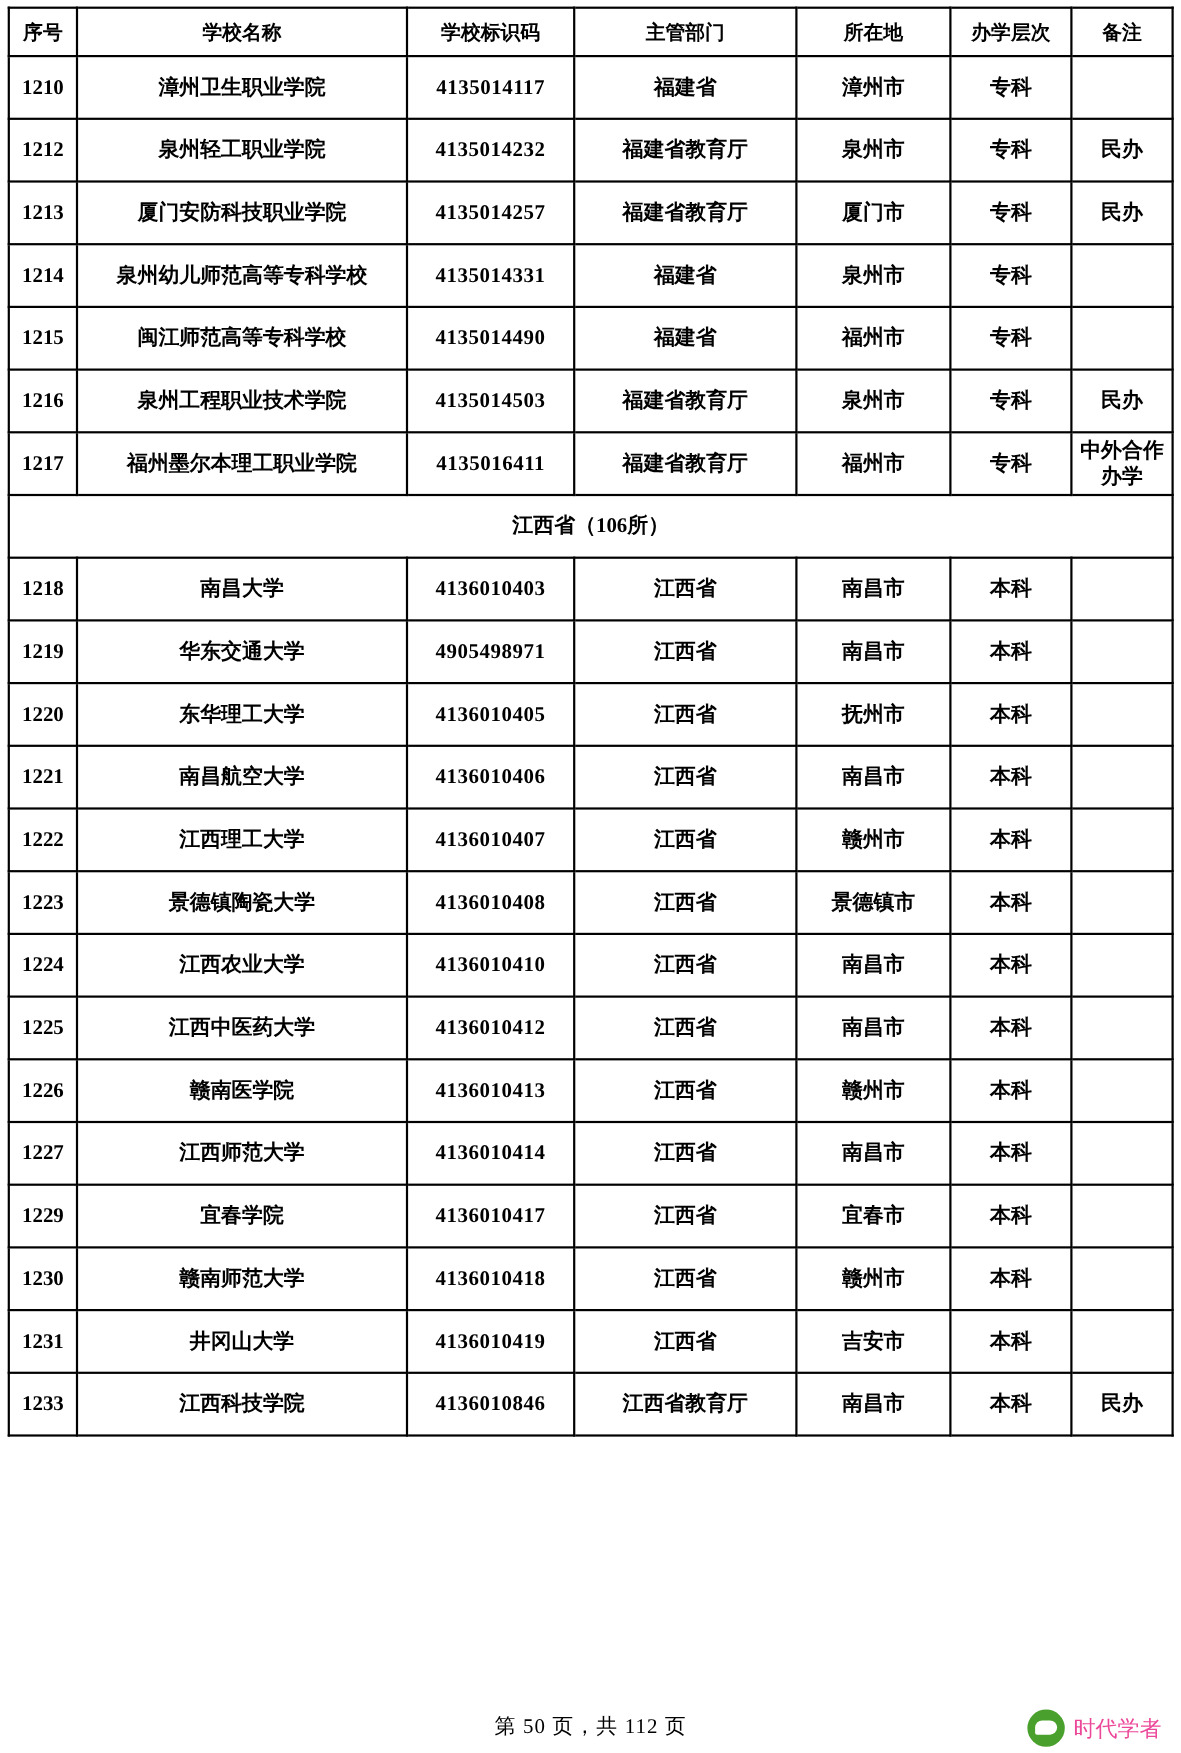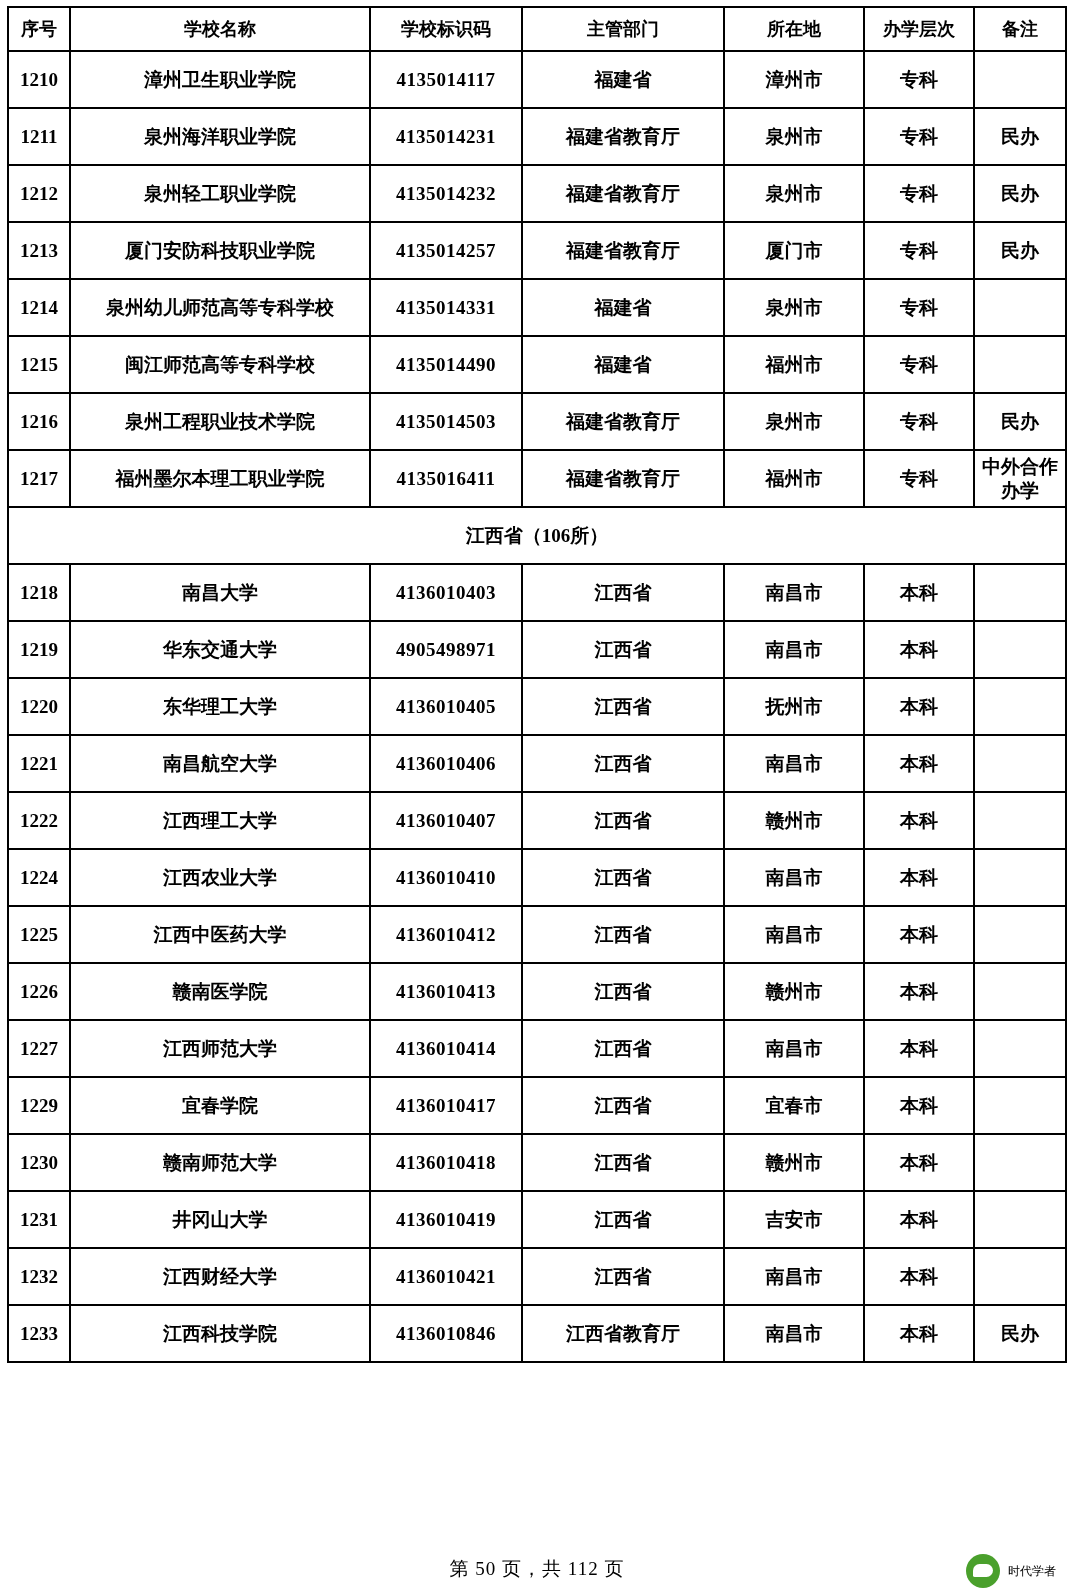--- a/index.html
+++ b/index.html
@@ -98,22 +98,22 @@
     content: "";
     position: absolute;
     left: 7px;
     top: 10px;
     width: 20px;
     height: 13px;
     border-radius: 7px 7px 7px 2px;
     background: #ffffff;
   }
   .wm-text {
-    font-size: 12px;
-    color: #000000;
+    font-size: 20px;
+    color: #ec4899;
     font-family: "Liberation Sans", sans-serif;
   }
 </style>
 </head>
 <body>
 
 <div class="page">
 
   <table class="school-table">
     <colgroup>
@@ -141,29 +141,20 @@
       <tr>
         <td>1210</td>
         <td>漳州卫生职业学院</td>
         <td class="code-cell">4135014117</td>
         <td>福建省</td>
         <td>漳州市</td>
         <td>专科</td>
         <td></td>
       </tr>
 
-      <tr>
-        <td>1211</td>
-        <td>泉州海洋职业学院</td>
-        <td class="code-cell">4135014231</td>
-        <td>福建省教育厅</td>
-        <td>泉州市</td>
-        <td>专科</td>
-        <td>民办</td>
-      </tr>
 
       <tr>
         <td>1212</td>
         <td>泉州轻工职业学院</td>
         <td class="code-cell">4135014232</td>
         <td>福建省教育厅</td>
         <td>泉州市</td>
         <td>专科</td>
         <td>民办</td>
       </tr>
@@ -265,20 +256,29 @@
       <tr>
         <td>1222</td>
         <td>江西理工大学</td>
         <td class="code-cell">4136010407</td>
         <td>江西省</td>
         <td>赣州市</td>
         <td>本科</td>
         <td></td>
       </tr>
 
+      <tr>
+        <td>1223</td>
+        <td>景德镇陶瓷大学</td>
+        <td class="code-cell">4136010408</td>
+        <td>江西省</td>
+        <td>景德镇市</td>
+        <td>本科</td>
+        <td></td>
+      </tr>
 
       <tr>
         <td>1224</td>
         <td>江西农业大学</td>
         <td class="code-cell">4136010410</td>
         <td>江西省</td>
         <td>南昌市</td>
         <td>本科</td>
         <td></td>
       </tr>
@@ -337,29 +337,20 @@
       <tr>
         <td>1231</td>
         <td>井冈山大学</td>
         <td class="code-cell">4136010419</td>
         <td>江西省</td>
         <td>吉安市</td>
         <td>本科</td>
         <td></td>
       </tr>
 
-      <tr>
-        <td>1232</td>
-        <td>江西财经大学</td>
-        <td class="code-cell">4136010421</td>
-        <td>江西省</td>
-        <td>南昌市</td>
-        <td>本科</td>
-        <td></td>
-      </tr>
 
       <tr>
         <td>1233</td>
         <td>江西科技学院</td>
         <td class="code-cell">4136010846</td>
         <td>江西省教育厅</td>
         <td>南昌市</td>
         <td>本科</td>
         <td>民办</td>
       </tr>

